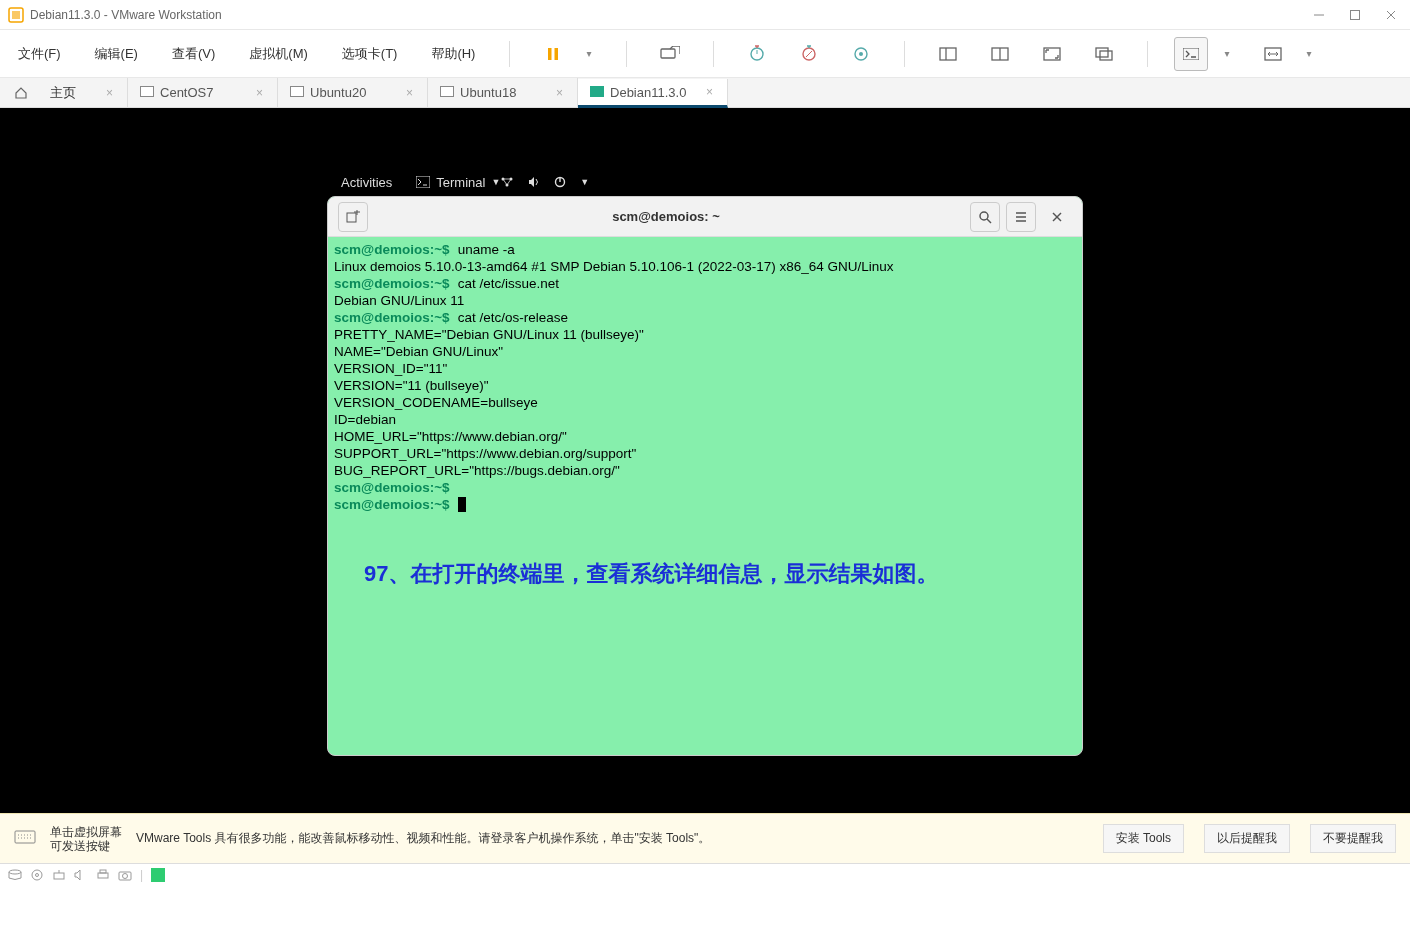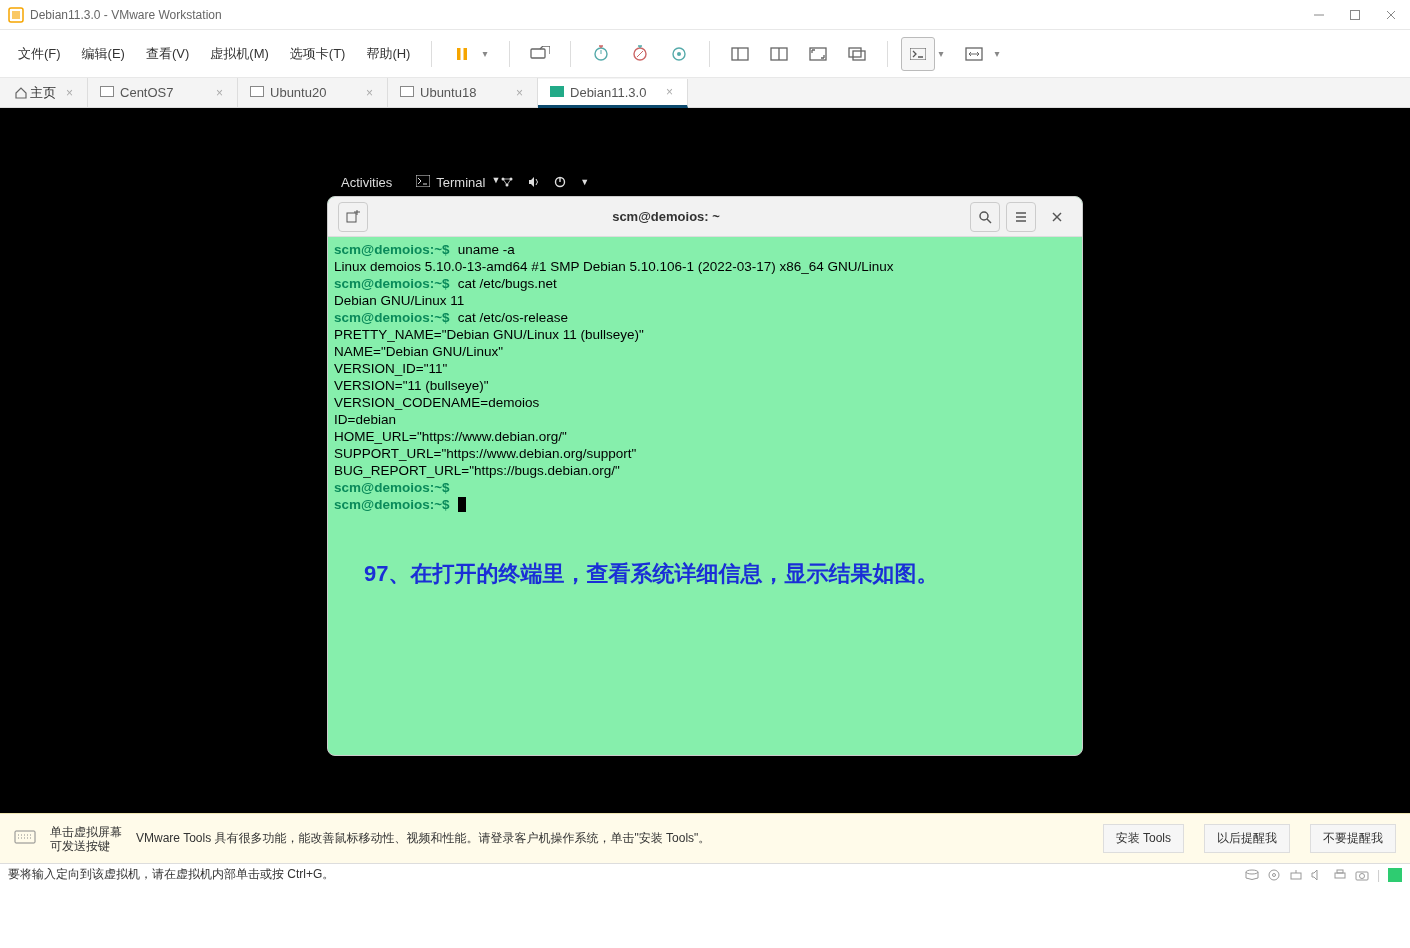--- a/index.html
+++ b/index.html
@@ -6,48 +6,48 @@
 body { width: 1410px; height: 948px; background: #fff; overflow: hidden; position: relative; }
 
 
 .titlebar { height: 30px; display: flex; align-items: center; padding: 12px 8px; background: #fff; border-bottom: 1px solid #e8e8e8; }
 .titlebar .logo { width: 16px; height: 16px; margin-right: 6px; display: flex; align-items: center; justify-content: center; }
 .titlebar .title { font-size: 12px; color: #666; flex: 1; }
 .winbtns { display: flex; gap: 22px; margin-right: 4px; }
 .winbtn { width: 14px; height: 14px; display: flex; align-items: center; justify-content: center; color: #888; font-size: 12px; cursor: default; }
 
 
-.menubar { height: 48px; display: flex; align-items: center; padding: 0 10px; border-bottom: 1px solid #e8e8e8; gap: 5px; }
+.menubar { height: 48px; display: flex; align-items: center; padding: 0 10px; border-bottom: 1px solid #e8e8e8; gap: 18px; }
 .menuitem { font-size: 13px; color: #333; padding: 4px 8px; cursor: default; }
 .tb-sep { width: 1px; height: 26px; background: #ddd; margin: 0 8px; }
 .tb-btn { width: 34px; height: 34px; display: flex; align-items: center; justify-content: center; color: #555; }
 .tb-btn.pause svg { color: #f6a500; }
 .tb-dd { width: 10px; color: #888; font-size: 10px; margin-left: -2px; margin-right: 4px; }
 
 
 .tabbar { height: 30px; display: flex; align-items: stretch; background: #f4f4f4; border-bottom: 1px solid #ddd; }
-.hometab { display: flex; align-items: center; gap: 2px; padding: 0 14px; border-right: 1px solid #ddd; font-size: 13px; color: #333; background: #f4f4f4; }
+.hometab { display: flex; align-items: center; gap: 22px; padding: 0 14px; border-right: 1px solid #ddd; font-size: 13px; color: #333; background: #f4f4f4; }
 .hometab .x { margin-left: 8px; color: #aaa; font-size: 12px; }
 .vmtab { display: flex; align-items: center; gap: 6px; padding: 0 14px 0 14px; border-right: 1px solid #ddd; font-size: 13px; color: #555; background: #f4f4f4; min-width: 150px; }
 .vmtab.active { background: #fff; border-bottom: 3px solid #0c4a6e; position: relative; top: 1px; }
 .vmtab .sq { width: 12px; height: 9px; border: 1px solid #888; display: inline-block; position: relative; }
 .vmtab .sq::before { content: ""; position: absolute; left: -3px; top: -3px; width: 12px; height: 9px; border: 1px solid #888; background: #fff; }
 .vmtab.active .sq { border-color: #2a8; }
 .vmtab.active .sq::before { border-color: #2a8; background: #2a8; }
 .vmtab .lbl { flex: 1; }
 .vmtab .x { color: #aaa; font-size: 12px; }
 
 
 .vmarea { position: relative; height: 705px; background: #000; display: flex; align-items: flex-start; justify-content: center; }
 
 
 .guest { width: 756px; margin-top: 60px; background: #000; }
 .gnometop { height: 28px; background: #000; color: #ddd; display: flex; align-items: center; padding: 0 14px; font-size: 13px; }
 .gnometop .act { margin-right: 24px; }
-.gnometop .termind { display: flex; gap: 6px; }
+.gnometop .termind { display: flex; align-items: center; gap: 6px; }
 .gnometop .clock { flex: 1; text-align: center; }
 .gnometop .tray { display: flex; gap: 14px; align-items: center; }
 
 
 .termwin { background: #86efac; border-radius: 8px; overflow: hidden; box-shadow: 0 4px 12px rgba(0,0,0,0.4); border: 1px solid #ccc; height: 560px;}
 .termtitle { height: 40px; background: #f2f2f2; border-bottom: 1px solid #ddd; display: flex; align-items: center; padding: 0 10px; }
 .termtitle .tabbtn { width: 30px; height: 30px; border: 1px solid #ccc; border-radius: 4px; display: flex; align-items: center; justify-content: center; font-size: 14px; }
 .termtitle .ttl { flex: 1; text-align: center; font-size: 13px; font-weight: 600; color: #333; }
 .termtitle .ico { width: 30px; height: 30px; border: 1px solid #ccc; border-radius: 4px; display: flex; align-items: center; justify-content: center; margin-left: 6px; font-size: 14px; }
 .termtitle .closebtn { width: 30px; height: 30px; display: flex; align-items: center; justify-content: center; margin-left: 6px; font-size: 14px; }
@@ -276,28 +276,28 @@
         </span>
         <span class="closebtn">
           <svg width="12" height="12" viewBox="0 0 12 12">
               <line x1="2" y1="2" x2="10" y2="10" stroke="#555" stroke-width="1.5"></line>
               <line x1="10" y1="2" x2="2" y2="10" stroke="#555" stroke-width="1.5"></line>
             </svg>
         </span>
       </div>
       <div class="termbody"><span class="prompt"><span>scm@demoios</span>:<span class="path">~</span>$</span> <span class="cmd">uname -a</span>
 <span>Linux demoios 5.10.0-13-amd64 #1 SMP Debian 5.10.106-1 (2022-03-17) x86_64 GNU/Linux</span>
-<span class="prompt"><span>scm@demoios</span>:<span class="path">~</span>$</span> <span class="cmd">cat /etc/bugs.net</span>
+<span class="prompt"><span>scm@demoios</span>:<span class="path">~</span>$</span> <span class="cmd">cat /etc/issue.net</span>
 <span>Debian GNU/Linux 11</span>
 <span class="prompt"><span>scm@demoios</span>:<span class="path">~</span>$</span> <span class="cmd">cat /etc/os-release</span>
 <span>PRETTY_NAME="Debian GNU/Linux 11 (bullseye)"</span>
 <span>NAME="Debian GNU/Linux"</span>
 <span>VERSION_ID="11"</span>
 <span>VERSION="11 (bullseye)"</span>
-<span>VERSION_CODENAME=demoios</span>
+<span>VERSION_CODENAME=bullseye</span>
 <span>ID=debian</span>
 <span>HOME_URL="https://www.debian.org/"</span>
 <span>SUPPORT_URL="https://www.debian.org/support"</span>
 <span>BUG_REPORT_URL="https://bugs.debian.org/"</span>
 <span class="prompt"><span>scm@demoios</span>:<span class="path">~</span>$</span> 
 <span class="prompt"><span>scm@demoios</span>:<span class="path">~</span>$</span> <span class="cursor"></span>
 <div class="caption"><span class="num">97</span><span>、在打开的终端里，查看系统详细信息，显示结果如图。</span></div></div>
     </div>
   </div>
 </div>
@@ -314,21 +314,20 @@
     <div>单击虚拟屏幕</div>
     <div>可发送按键</div>
   </div>
   <span class="txt2">VMware Tools 具有很多功能，能改善鼠标移动性、视频和性能。请登录客户机操作系统，单击"安装 Tools"。</span>
   <span class="btn">安装 Tools</span>
   <span class="btn">以后提醒我</span>
   <span class="btn">不要提醒我</span>
 </div>
 
 <div class="statusbar">
-  <span class="msg">要将输入定向到该虚拟机，请在虚拟机内部单击或按 Ctrl+G。</span>
   <span class="icons">
     <svg width="14" height="12" viewBox="0 0 14 12">
         <ellipse cx="7" cy="3" rx="6" ry="2" fill="none" stroke="#999"></ellipse>
         <path d="M1 3 L1 9 Q7 12 13 9 L13 3" fill="none" stroke="#999"></path>
       </svg>
     <svg width="14" height="12" viewBox="0 0 14 12">
         <circle cx="7" cy="6" r="5" fill="none" stroke="#999"></circle>
         <circle cx="7" cy="6" r="1.5" fill="none" stroke="#999"></circle>
       </svg>
     <svg width="14" height="12" viewBox="0 0 14 12">

